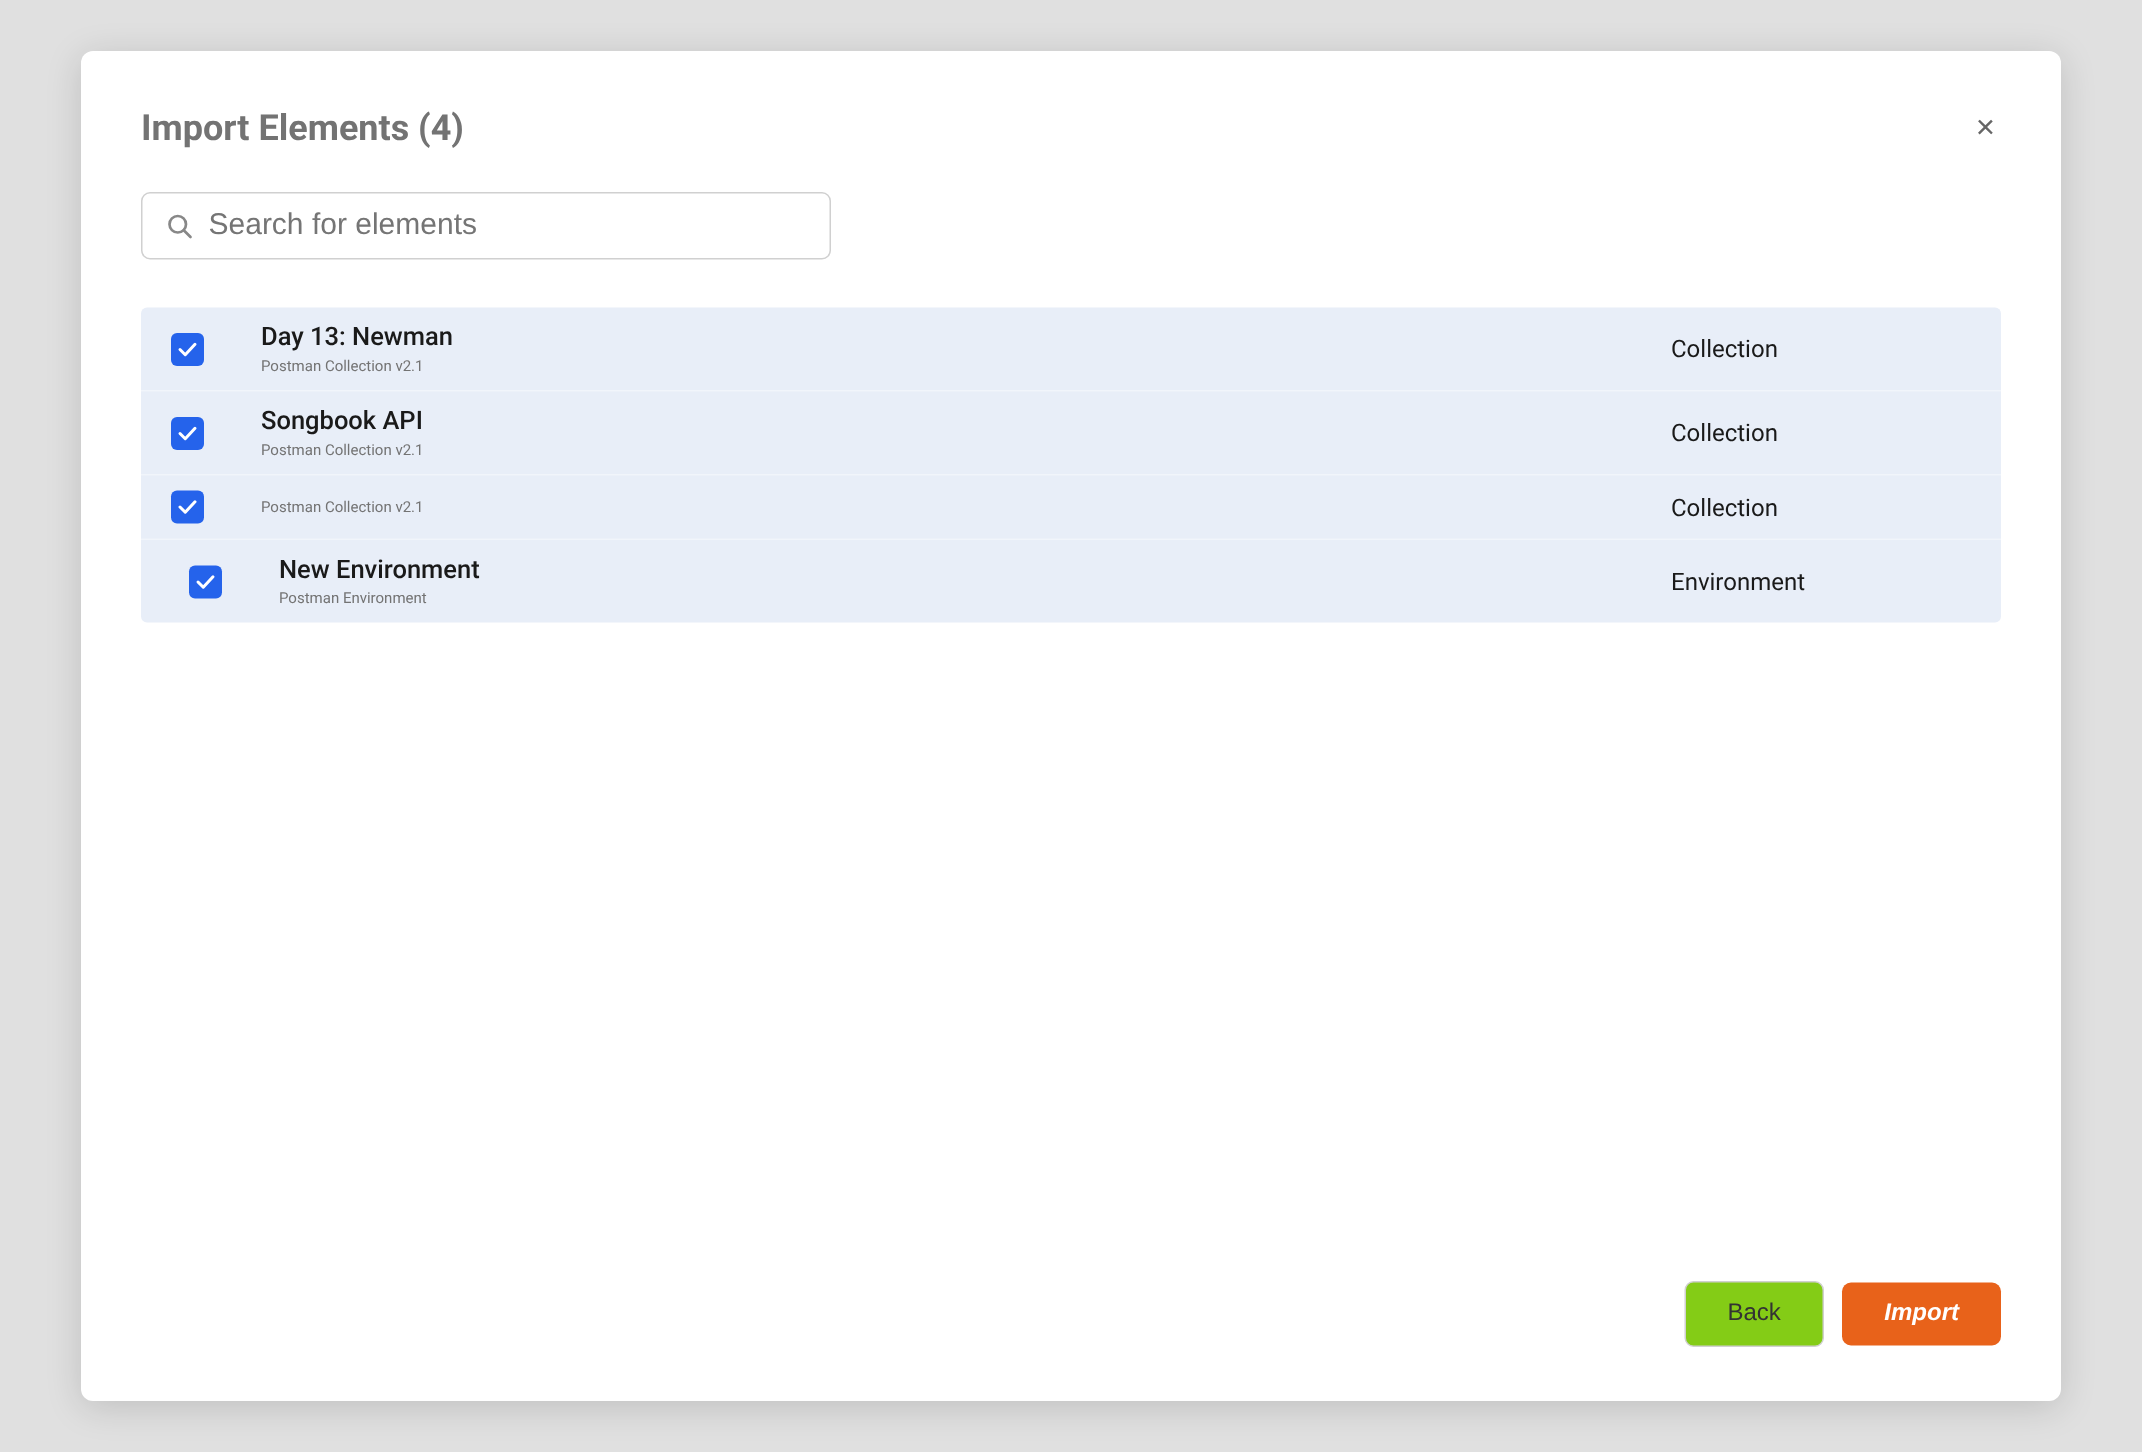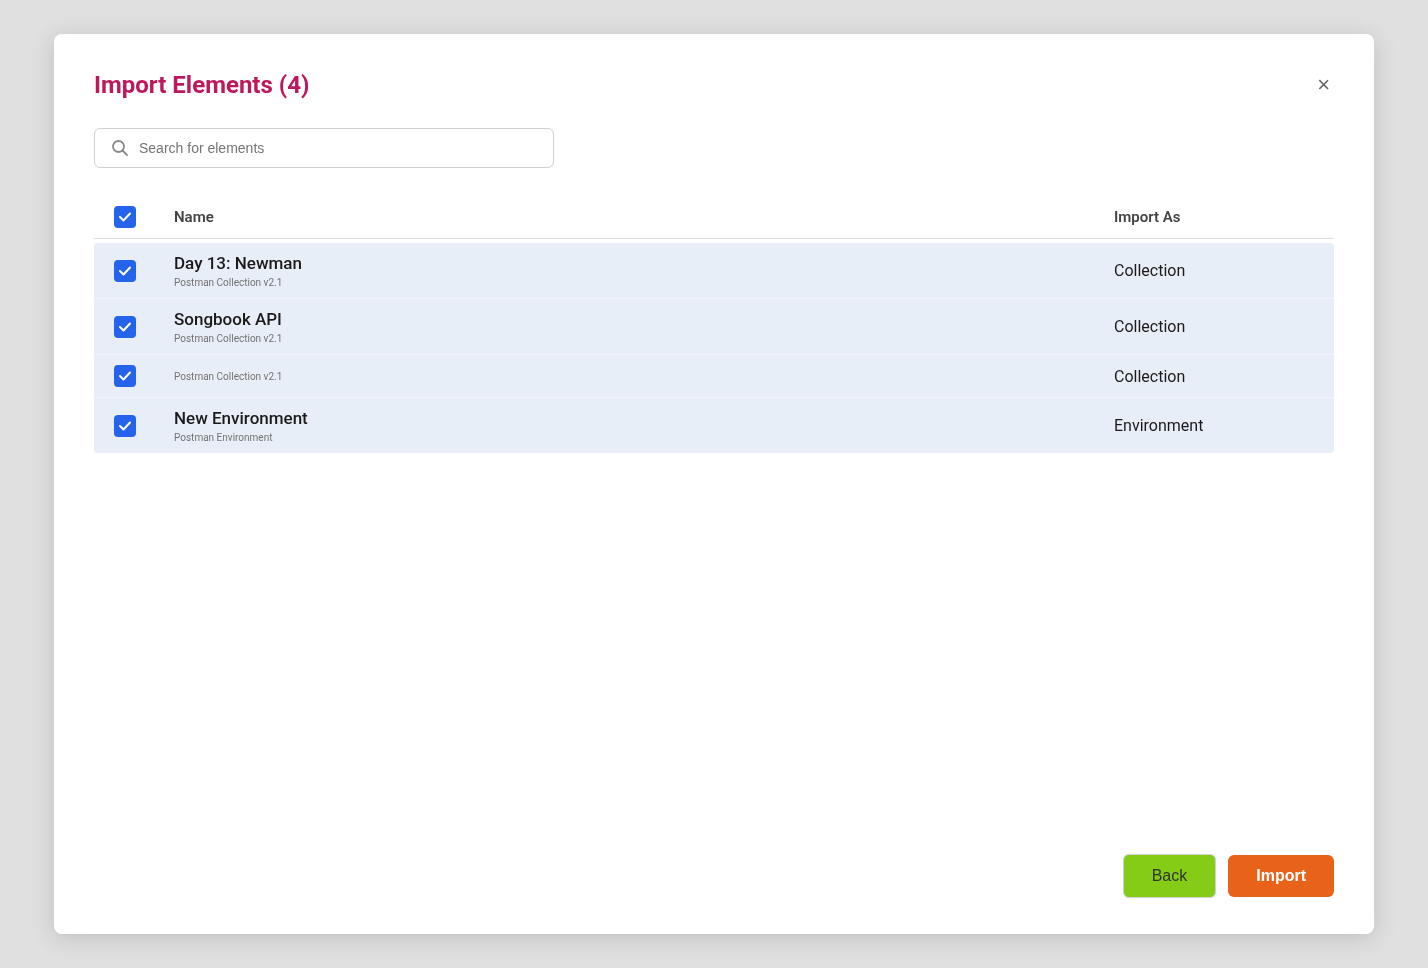--- a/index.html
+++ b/index.html
@@ -32,21 +32,21 @@
     .dialog-header {
       display: flex;
       align-items: center;
       justify-content: space-between;
       margin-bottom: 28px;
     }
 
     .dialog-title {
       font-size: 24px;
       font-weight: 700;
-      color: #be185d;
+      color: #737373;
     }
 
     .close-button {
       background: none;
       border: none;
       cursor: pointer;
       color: #666;
       font-size: 22px;
       line-height: 1;
       padding: 4px;
@@ -72,21 +72,21 @@
     .search-icon-wrap {
       color: #888;
       margin-right: 10px;
       display: flex;
       align-items: center;
     }
 
     .search-input {
       border: none;
       outline: none;
-      font-size: 14px;
+      font-size: 20px;
       color: #999;
       width: 100%;
       background: transparent;
     }
 
     .table-container {
       flex: 1;
     }
 
     .table-header {
@@ -126,20 +126,21 @@
 
     .table-row {
       display: flex;
       align-items: center;
       padding: 10px 20px;
       border-bottom: 1px solid rgba(255,255,255,0.4);
     }
 
     .table-row:last-child {
       border-bottom: none;
+      margin-left: 12px;
     }
 
     .row-checkbox-col {
       width: 60px;
       display: flex;
       align-items: center;
     }
 
     .row-name-col {
       flex: 1;
@@ -202,20 +203,21 @@
 
     .btn-import {
       background: #e8621a;
       border: none;
       border-radius: 6px;
       padding: 12px 28px;
       font-size: 16px;
       font-weight: 600;
       color: #ffffff;
       cursor: pointer;
+      font-style: italic;
     }
   </style>
 </head>
 <body>
 
 <div class="dialog">
 
   <div class="dialog-header">
     <h1 class="dialog-title">Import Elements (4)</h1>
     <button class="close-button">×</button>
@@ -228,31 +230,20 @@
           <circle cx="7.5" cy="7.5" r="5.5" stroke="#888" stroke-width="1.8"></circle>
           <line x1="11.5" y1="11.5" x2="16" y2="16" stroke="#888" stroke-width="1.8" stroke-linecap="round"></line>
         </svg>
       </span>
       <input class="search-input" type="text" value="" placeholder="Search for elements" style="">
     </div>
   </div>
 
   <div class="table-container">
 
-    <div class="table-header">
-      <div class="header-checkbox-col">
-        <div class="checkbox">
-          <svg viewBox="0 0 14 14" fill="none" xmlns="http://www.w3.org/2000/svg">
-            <polyline points="2,7 5.5,10.5 12,3.5" stroke="white" stroke-width="2" stroke-linecap="round" stroke-linejoin="round"></polyline>
-          </svg>
-        </div>
-      </div>
-      <div class="header-name-col">Name</div>
-      <div class="header-import-col">Import As</div>
-    </div>
 
     <div class="table-body">
 
       <div class="table-row">
         <div class="row-checkbox-col">
           <div class="checkbox">
             <svg viewBox="0 0 14 14" fill="none" xmlns="http://www.w3.org/2000/svg">
               <polyline points="2,7 5.5,10.5 12,3.5" stroke="white" stroke-width="2" stroke-linecap="round" stroke-linejoin="round"></polyline>
             </svg>
           </div>

